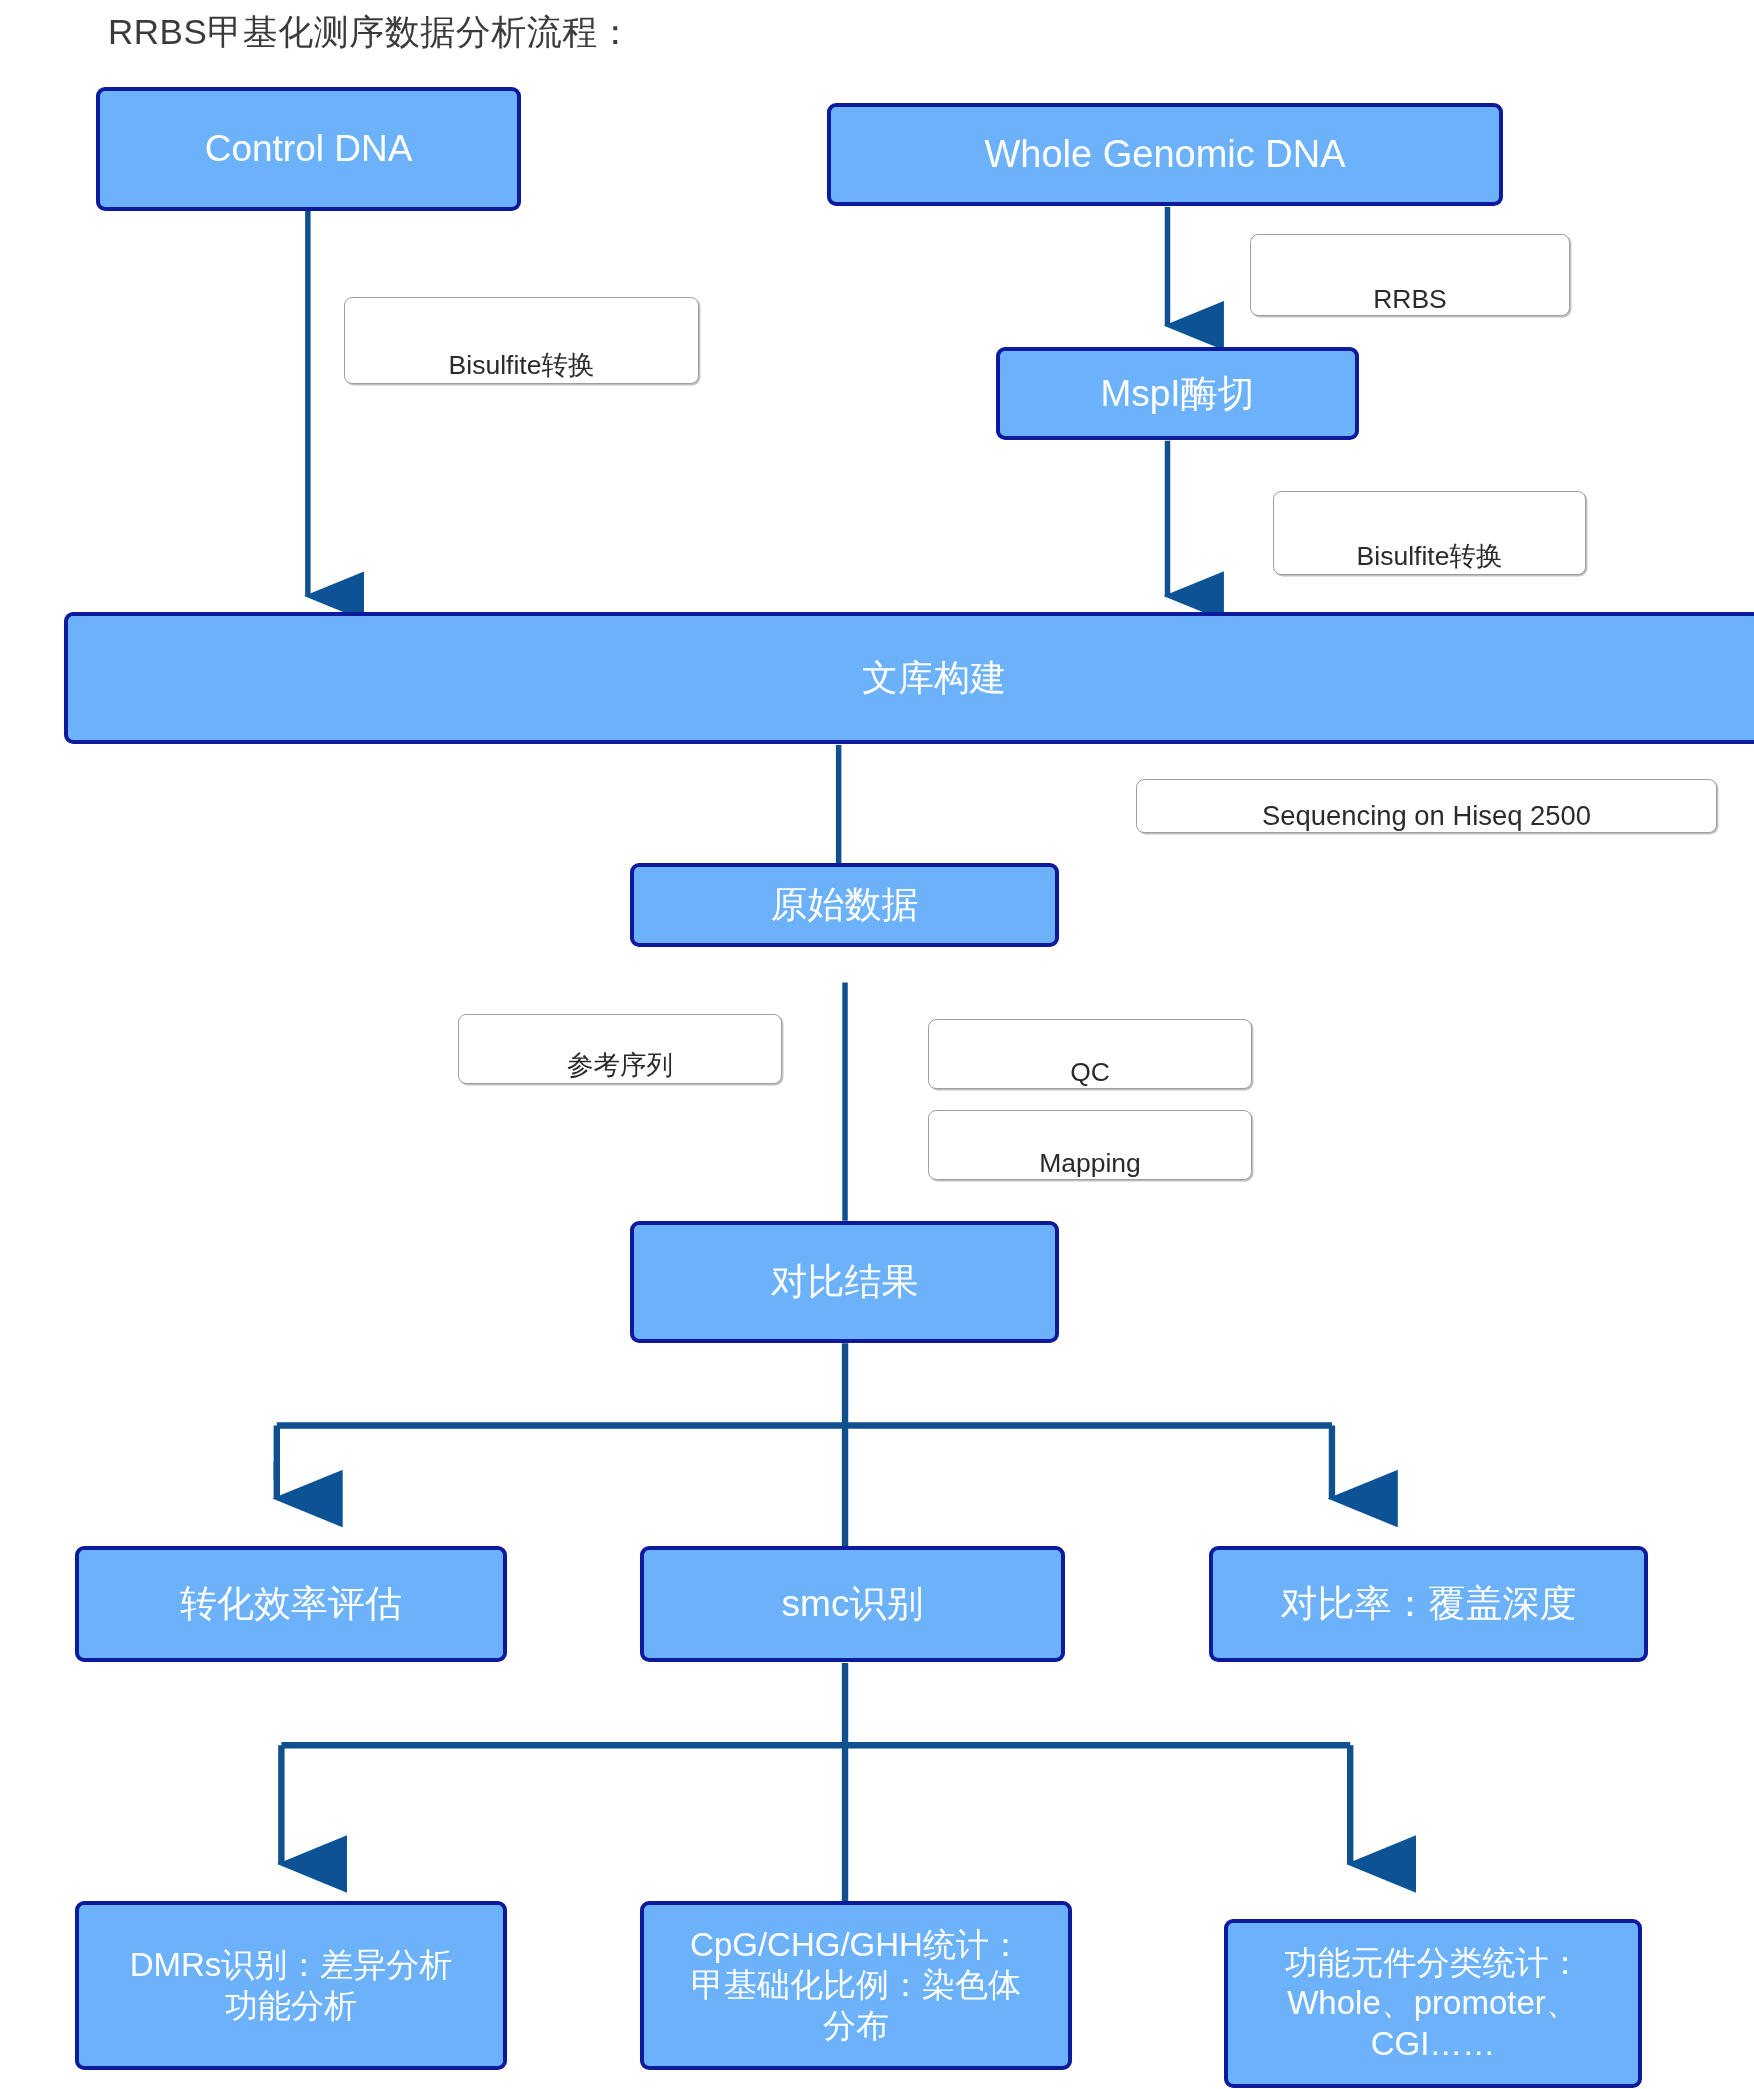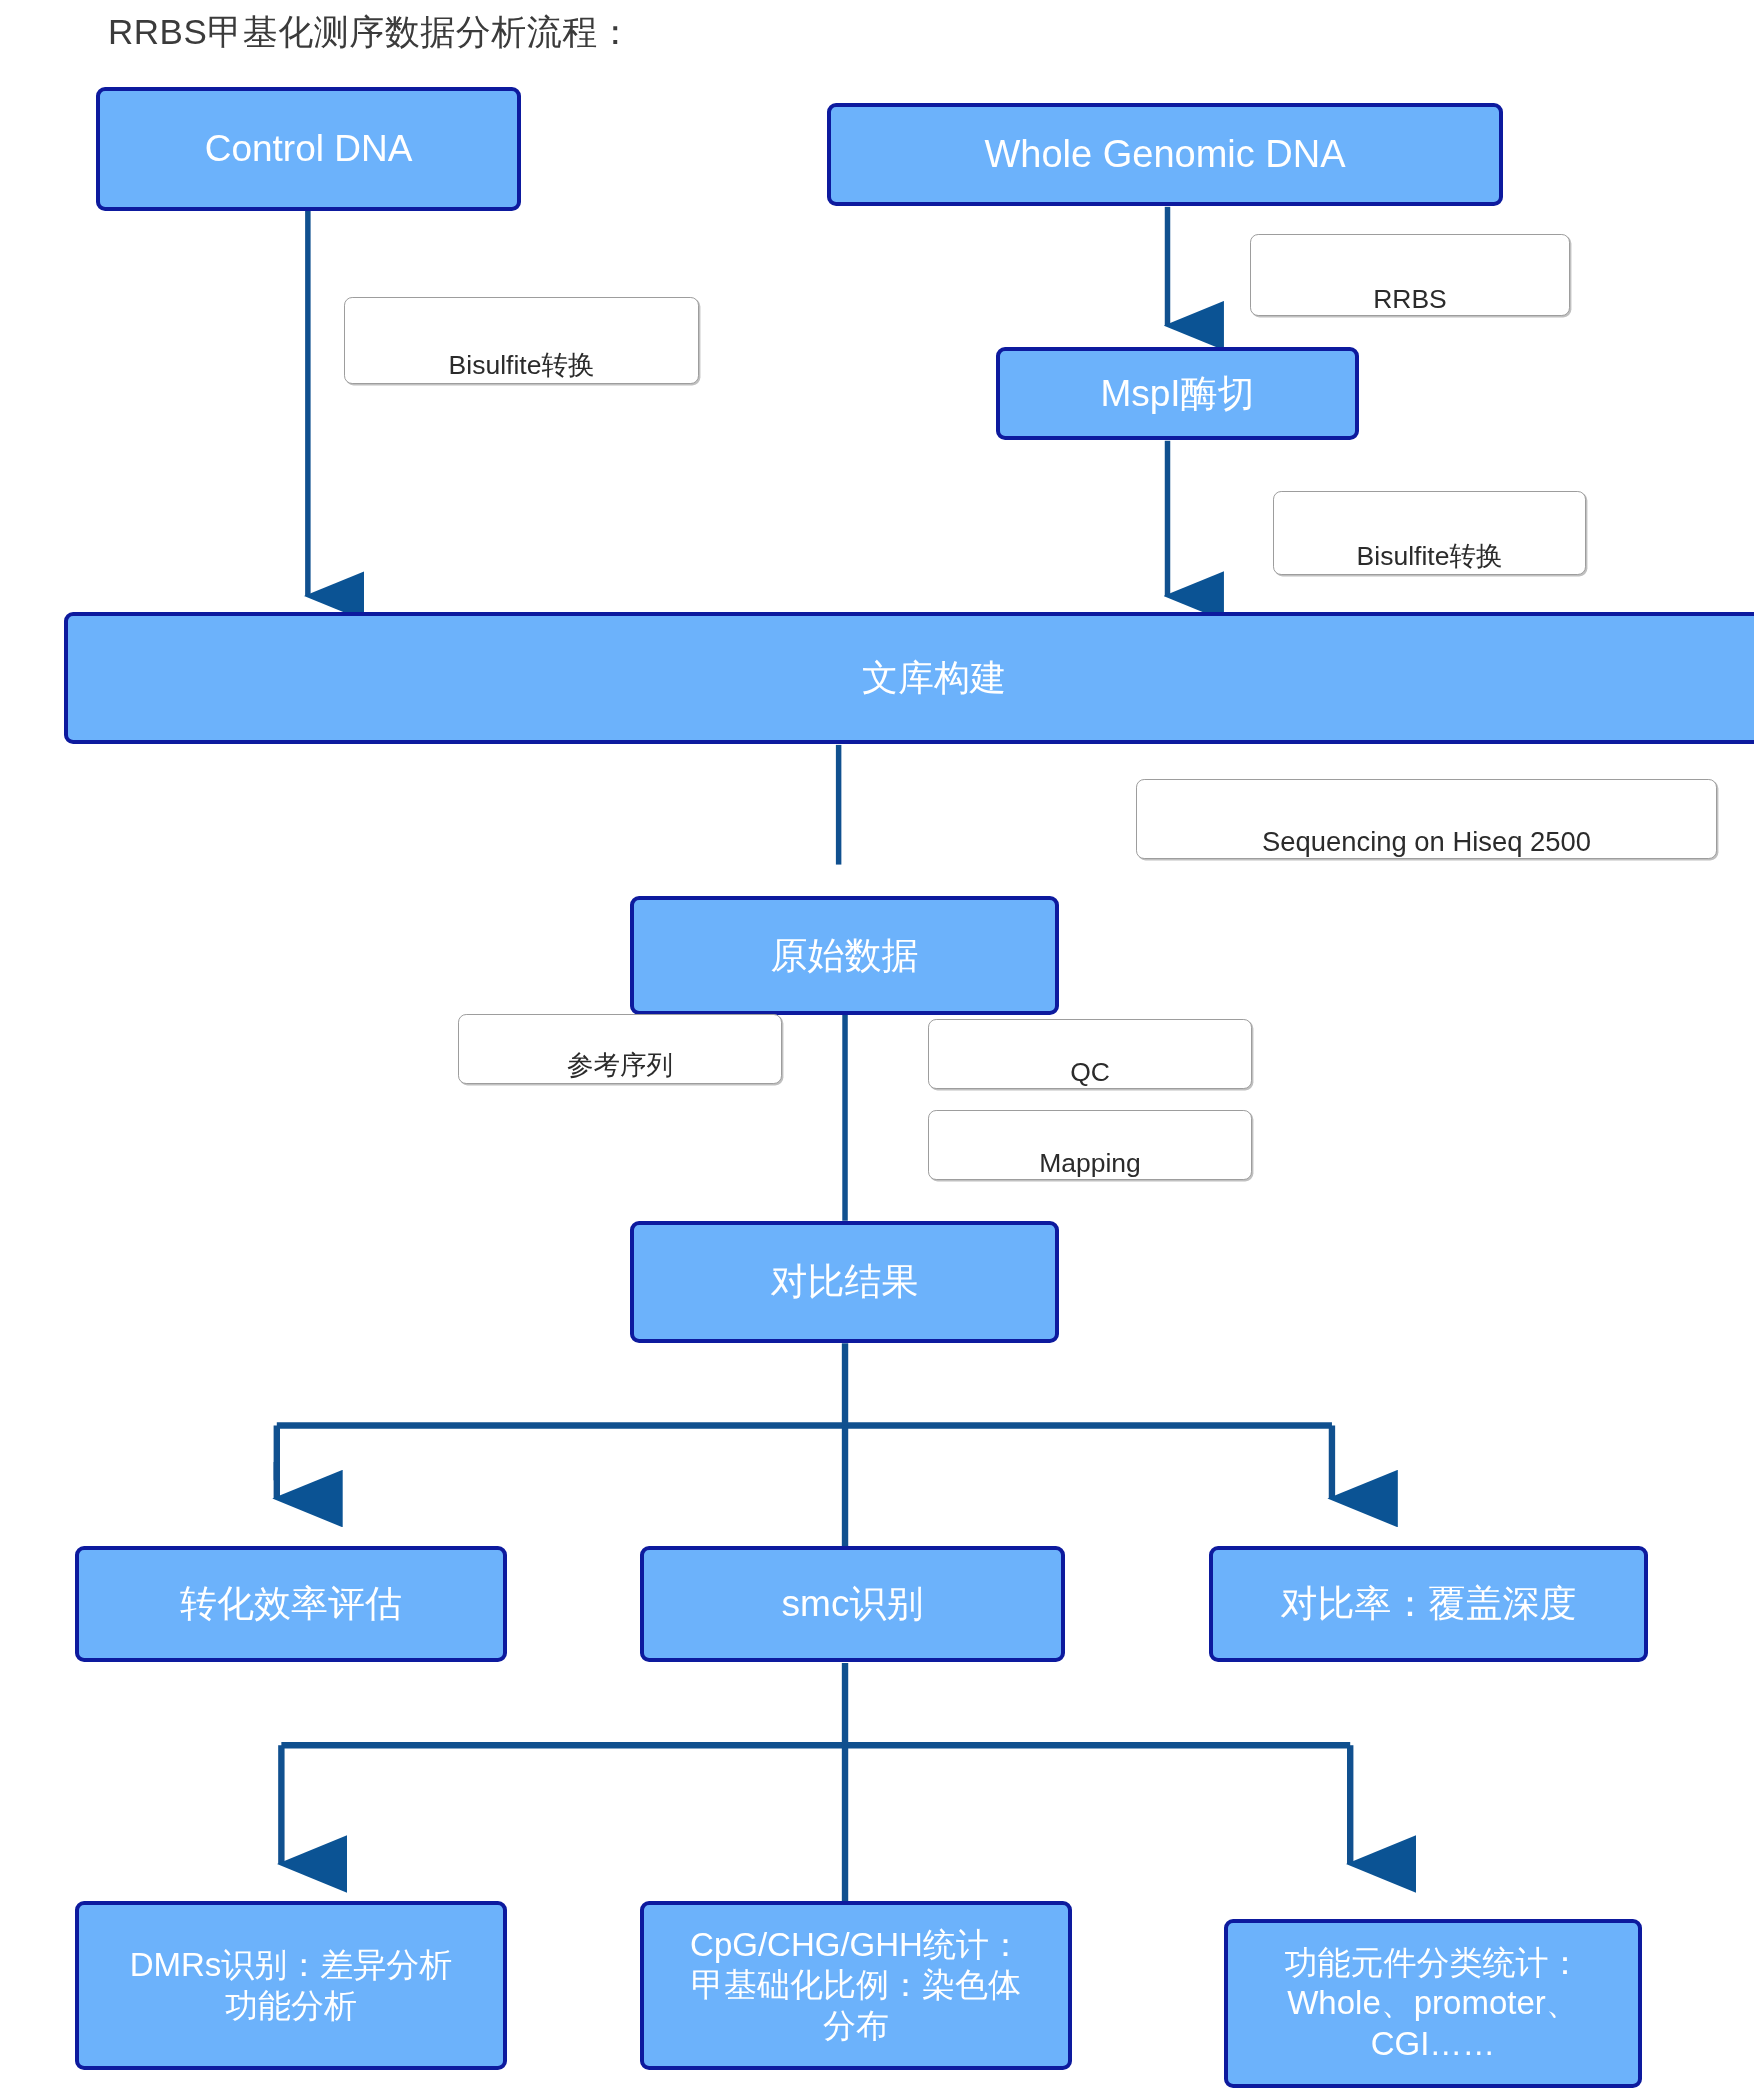--- a/index.html
+++ b/index.html
@@ -111,25 +111,25 @@
   </div>
 
   <div class="note" style="left:1273px; top:491px; width:313px; height:84px;">
     <span>Bisulfite转换</span>
   </div>
 
   <div class="node" style="left:64px; top:612px; width:1740px; height:132px; font-size:36px;">
     <span>文库构建</span>
   </div>
 
-  <div class="note" style="left:1136px; top:779px; width:581px; height:80px; font-size:27.4px;">
+  <div class="note" style="left:1136px; top:779px; width:581px; height:54px; font-size:27.4px;">
     <span>Sequencing on Hiseq 2500</span>
   </div>
 
-  <div class="node" style="left:630px; top:863px; width:429px; height:119px; font-size:37px;margin-top:33px;">
+  <div class="node" style="left:630px; top:863px; width:429px; height:84px; font-size:37px;">
     <span>原始数据</span>
   </div>
 
   <div class="note" style="left:426px; top:1014px; width:324px; height:70px;margin-left:32px;">
     <span>参考序列</span>
   </div>
 
   <div class="note" style="left:928px; top:1019px; width:324px; height:70px;">
     <span>QC</span>
   </div>

